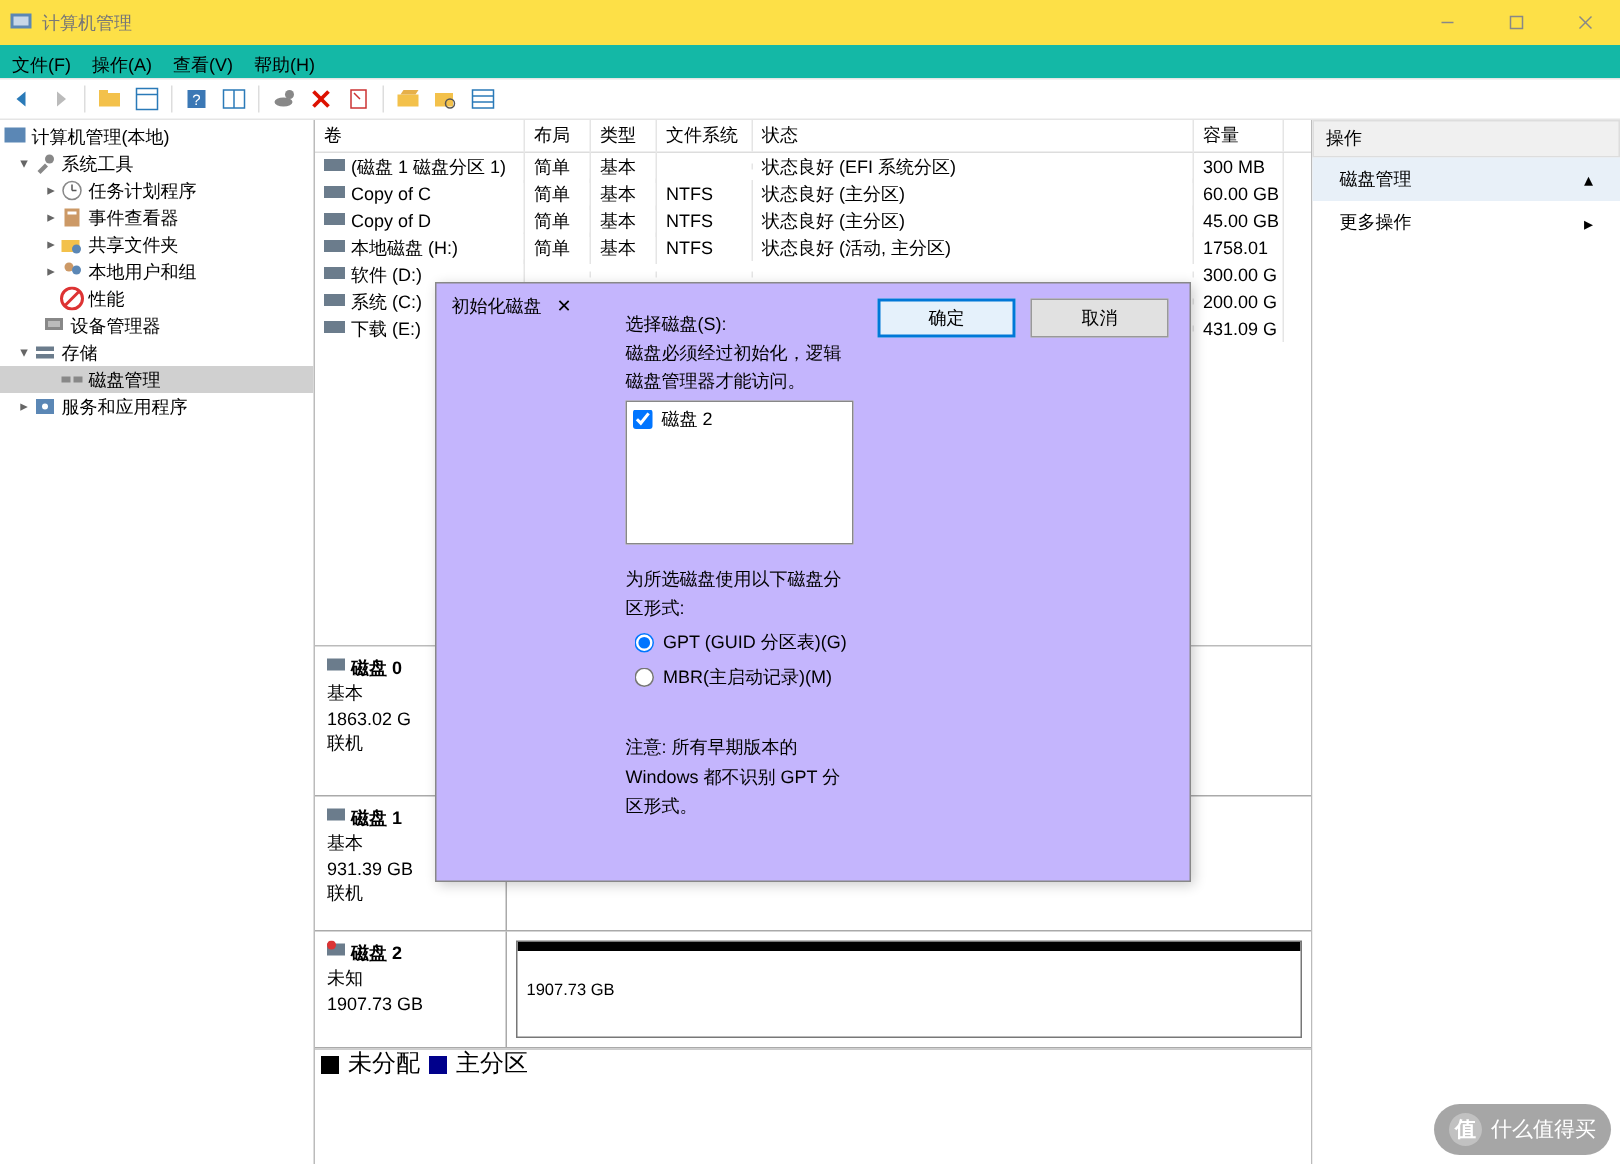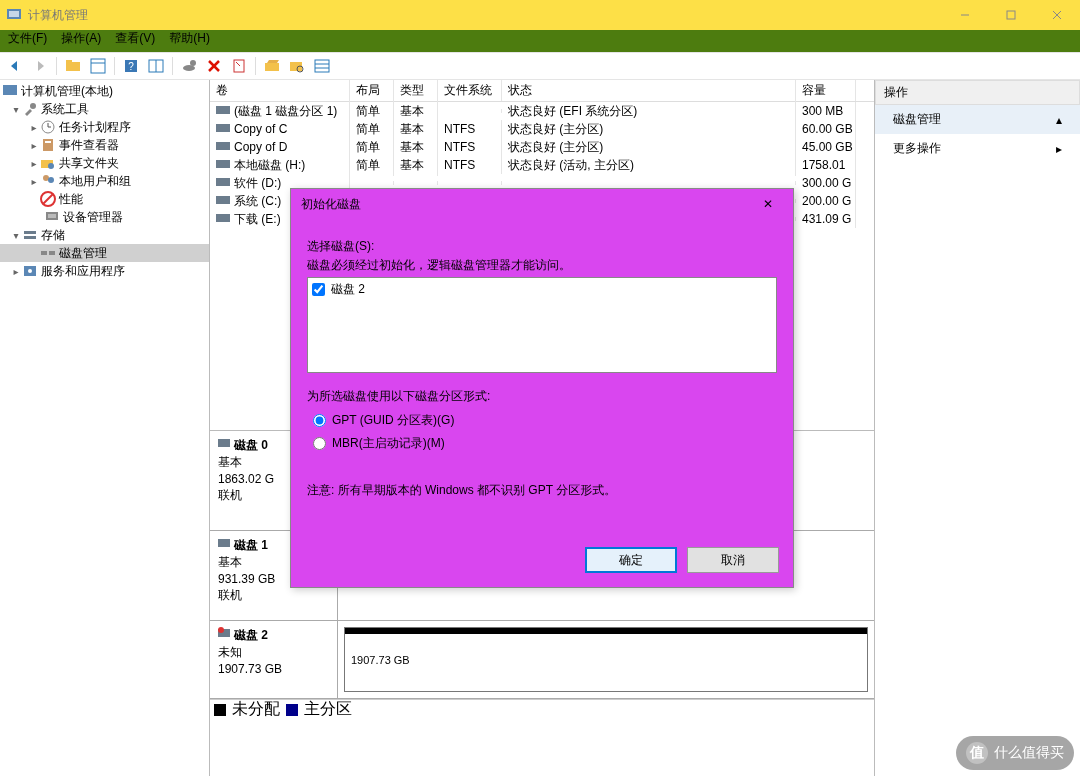--- a/index.html
+++ b/index.html
@@ -7,21 +7,21 @@
 
 
 .titlebar { height: 30px; display: flex; align-items: center; padding-left: 6px; background: #fde047; }
 .titlebar .tb-icon { width: 16px; height: 16px; margin-right: 6px; }
 .titlebar .tb-text { flex: 1; color: #777; }
 .tb-buttons { display: flex; }
 .tb-btn { width: 46px; height: 30px; display: flex; align-items: center; justify-content: center; color: #888; }
 .tb-btn svg { width: 10px; height: 10px; stroke: currentColor; }
 
 
-.menubar { height: 22px; display: flex; align-items: flex-start; padding-left: 8px; gap: 14px; background: #4d7c0f; }
+.menubar { height: 22px; display: flex; align-items: flex-end; padding-left: 8px; gap: 14px; background: #14b8a6; }
 .menubar span { color: #000; font-size: 12px; }
 
 
 .toolbar { height: 28px; display: flex; align-items: center; padding-left: 4px; gap: 3px; border-top: 1px solid #e5e5e5; border-bottom: 1px solid #e5e5e5; background: #fff; }
 .tbi { width: 22px; height: 22px; display: flex; align-items: center; justify-content: center; }
 .tbi svg { width: 16px; height: 16px; }
 .sep { width: 1px; height: 18px; background: #ddd; margin: 0 2px; }
 
 
 .main { display: flex; height: calc(100% - 80px); }
@@ -54,21 +54,21 @@
 .part.unalloc .pbar { background: #000; }
 .legendbar { height: 20px; display: flex; align-items: center; gap: 6px; padding-left: 4px; border-top: 1px solid #ccc; font-size: 16px; }
 .lbox { width: 12px; height: 12px; display: inline-block; }
 
 .actions { width: 205px; background: #fff; }
 .actions .ahdr { background: #f0f0f0; border: 1px solid #ddd; padding: 3px 8px; font-weight: normal; }
 .actions .arow { padding: 6px 18px; display: flex; align-items: center; justify-content: space-between; }
 .actions .arow.blue { background: #e8f0f8; }
 
 
-.dialog { position: absolute; left: 290px; top: 188px; width: 504px; height: 400px; background: #d946ef; border: 1px solid #888; box-shadow: 2px 2px 8px rgba(0,0,0,.2); z-index: 10; display: flex; flex-direction: column; }
+.dialog { position: absolute; left: 290px; top: 188px; width: 504px; height: 400px; background: #c4b5fd; border: 1px solid #888; box-shadow: 2px 2px 8px rgba(0,0,0,.2); z-index: 10; display: flex; flex-direction: row; }
 .dlg-title { height: 30px; display: flex; align-items: center; padding: 0 10px; font-size: 12px; }
 .dlg-title .spacer { flex: 1; }
 .dlg-close { width: 30px; text-align: center; }
 .dlg-body { padding: 8px 16px 0 16px; flex: 1; font-size: 12px; line-height: 1.6; }
 .dlg-list { border: 1px solid #888; height: 96px; margin-top: 2px; background: #fff; }
 .dlg-list-row { display: flex; align-items: center; padding: 2px 4px; }
 .dlg-list-row input { margin-right: 6px; }
 .dlg-radio { display: flex; align-items: center; gap: 6px; margin: 4px 0 4px 6px; }
 .dlg-btns { display: flex; justify-content: flex-end; gap: 10px; padding: 10px 14px 14px 0; }
 .dlg-btn { width: 92px; height: 26px; border: 1px solid #999; background: #e1e1e1; font-size: 12px; display: flex; align-items: center; justify-content: center; }
@@ -243,21 +243,21 @@
         </svg>
         <span>本地用户和组</span>
       </div>
     <div class="tree-row" style="padding-left:40px">
         <svg class="ticon" viewBox="0 0 16 16">
           <circle cx="8" cy="8" r="7" fill="none" stroke="#d33" stroke-width="2"></circle>
           <line x1="3" y1="13" x2="13" y2="3" stroke="#d33" stroke-width="2"></line>
         </svg>
         <span>性能</span>
       </div>
-    <div class="tree-row" style="padding-left:44px">
+    <div class="tree-row" style="padding-left:28px">
         <svg class="ticon" viewBox="0 0 16 16">
           <rect x="2" y="3" width="12" height="8" fill="#888"></rect>
           <rect x="4" y="5" width="8" height="4" fill="#bbb"></rect>
         </svg>
         <span>设备管理器</span>
       </div>
     <div class="tree-row" style="padding-left:10px">
         <span class="exp">▾</span>
         <svg class="ticon" viewBox="0 0 16 16">
           <rect x="2" y="4" width="12" height="3" fill="#6b7c8c"></rect>

